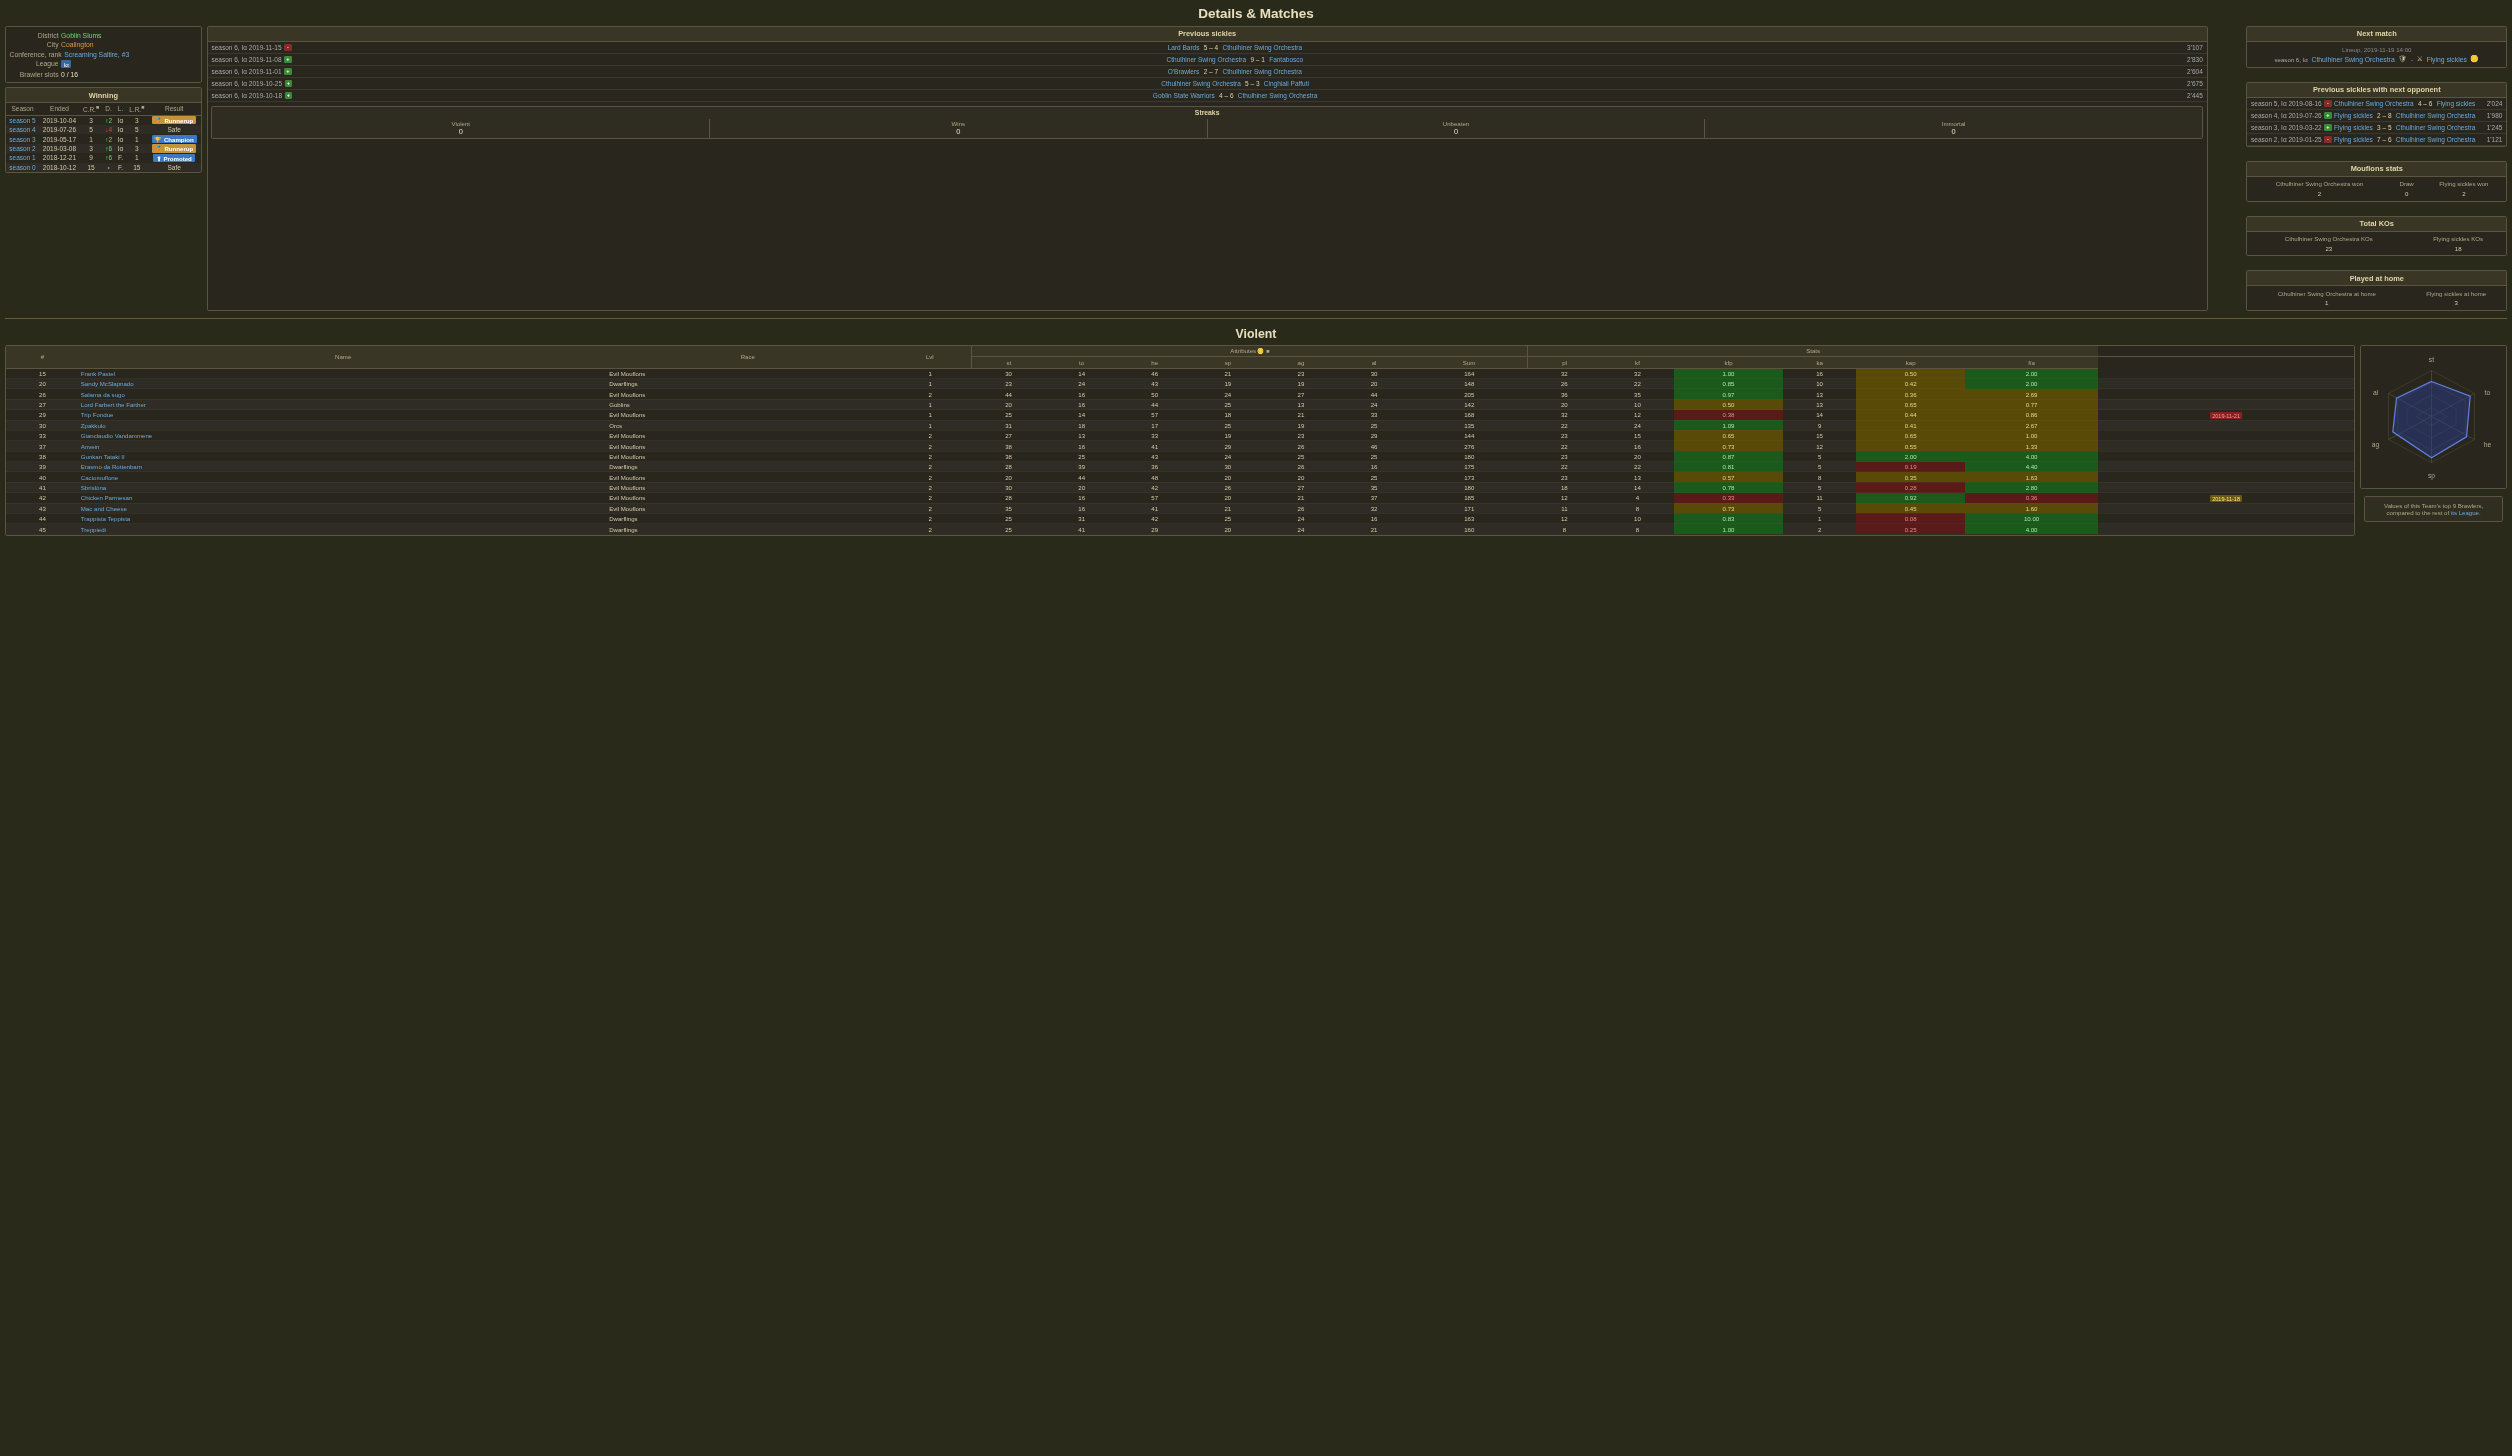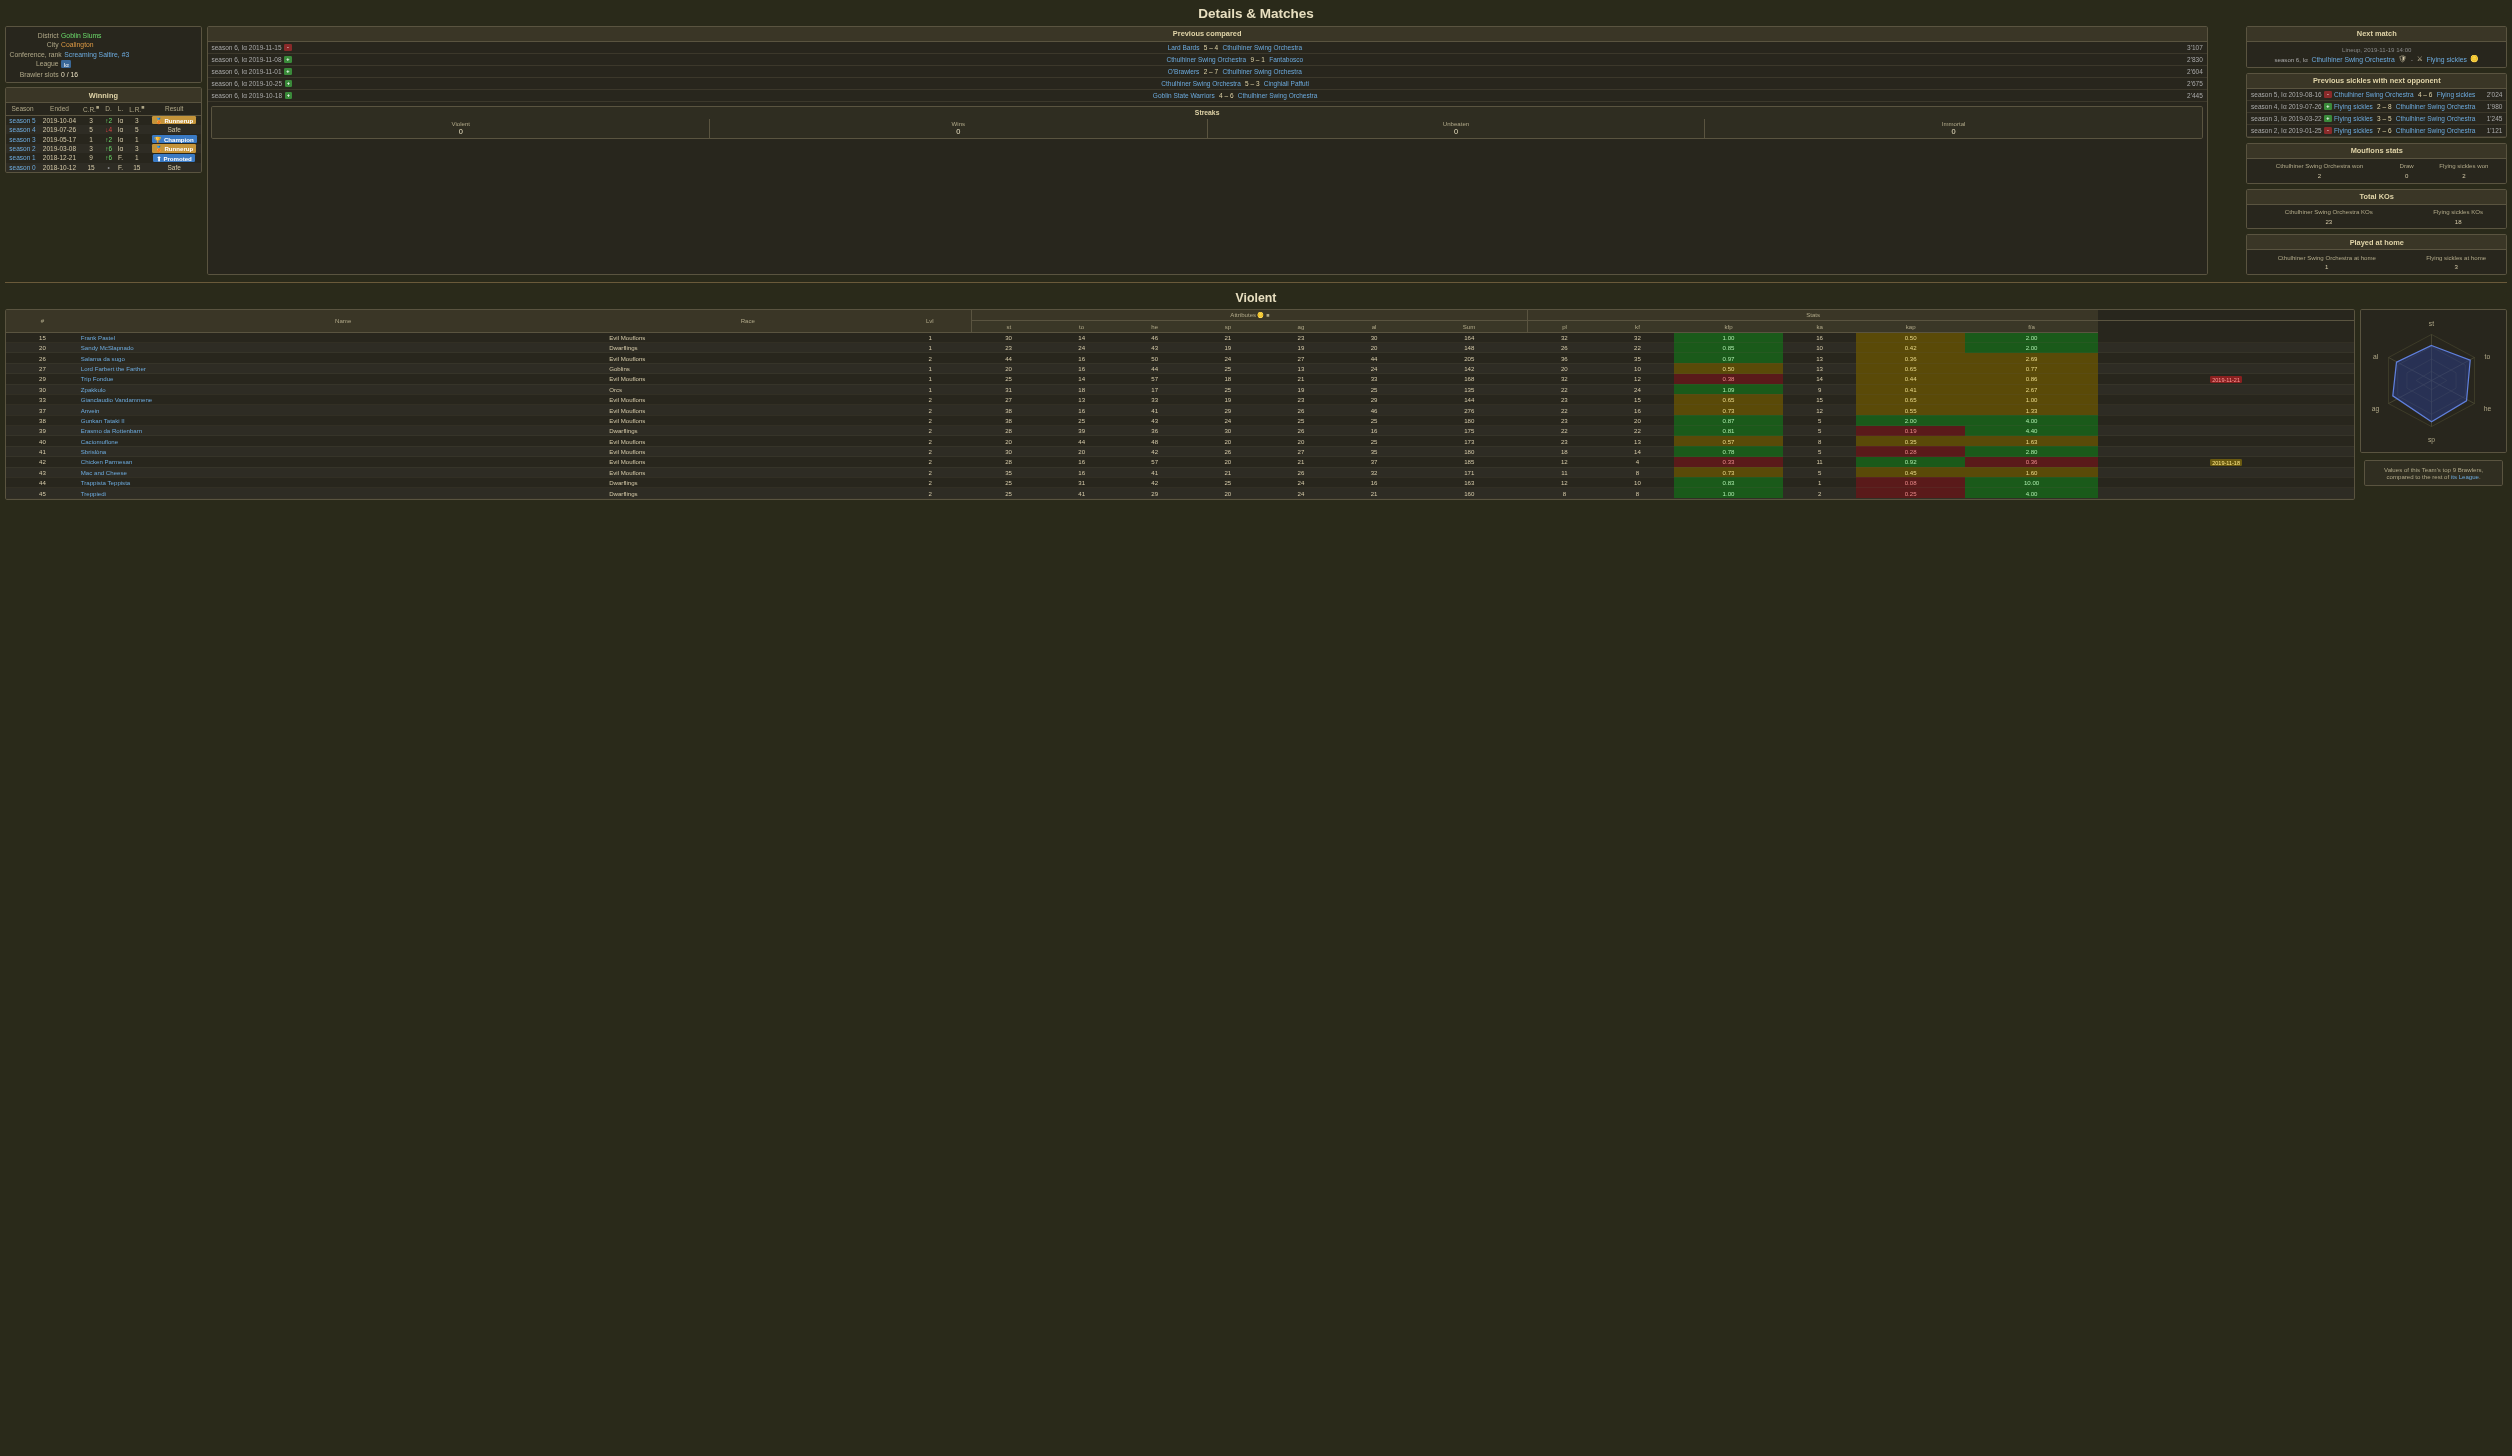--- a/index.html
+++ b/index.html
@@ -291,21 +291,21 @@
     <td>F.</td>
     <td>15</td>
     <td><span class="result-safe">Safe</span></td>
   </tr>
           </tbody>
       </table>
     </div>
   </div>
 
   <div class="panel prev-matches-panel">
-    <div class="panel-header">Previous compared</div>
+    <div class="panel-header">Previous sickles</div>
     <div id="prev-matches-list">
         <div class="match-row">
       <span class="match-season">season 6, Iα 2019-11-15</span>
       <span class="match-result-btn result-loss">-</span>
       <span class="match-teams">
         <span style="color:#6caadd;">Lard Bards</span>
         <span style="margin:0 2.5px;">5 – 4</span>
         <span style="color:#6caadd;">Cthulhiner Swing Orchestra</span>
       </span>
       <span class="match-time">3'107</span>
@@ -367,21 +367,21 @@
     <div class="streak-value">0</div>
   </div>
           <div class="streak-col">
     <div class="streak-label">Immortal</div>
     <div class="streak-value">0</div>
   </div>
         </div>
     </div>
   </div>
 
-  <div style="display:flex;flex-direction:column;gap:5px;min-width:197px;padding-left:34px;">
+  <div style="display:flex;flex-direction:column;gap:14px;min-width:197px;padding-left:34px;">
 
     <div class="panel">
       <div class="panel-header">Next match</div>
       <div class="next-match-content">
         <div class="next-match-lineup">Lineup, 2019-11-19 14:00</div>
         <div class="next-match-teams">
           <span style="color:#aaa;font-size:6.1px;">season 6, Iα</span>
           <span class="team-name-link">Cthulhiner Swing Orchestra</span>
           <span>🛡</span>
           <span class="vs-text">-</span>

